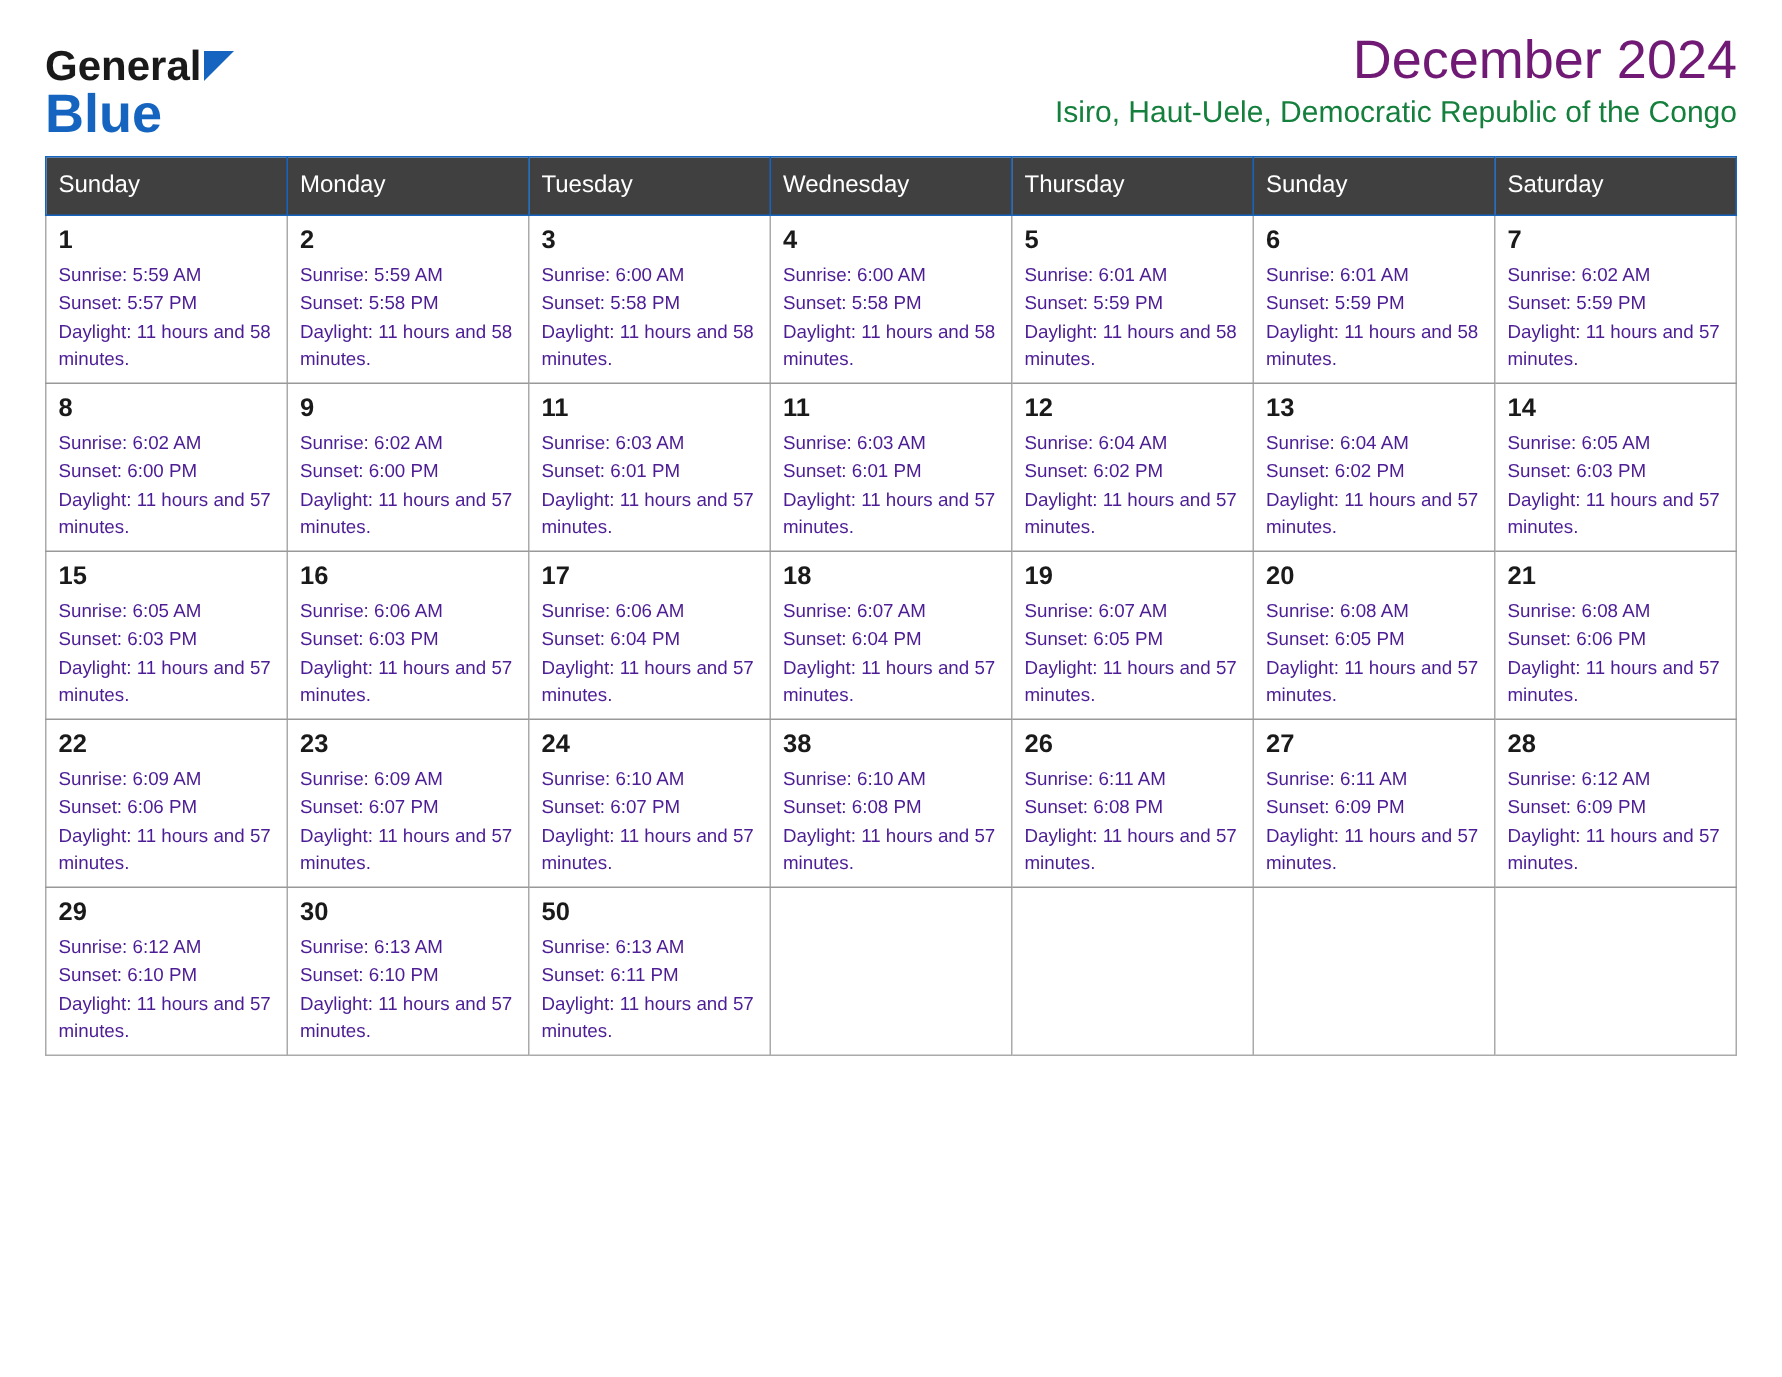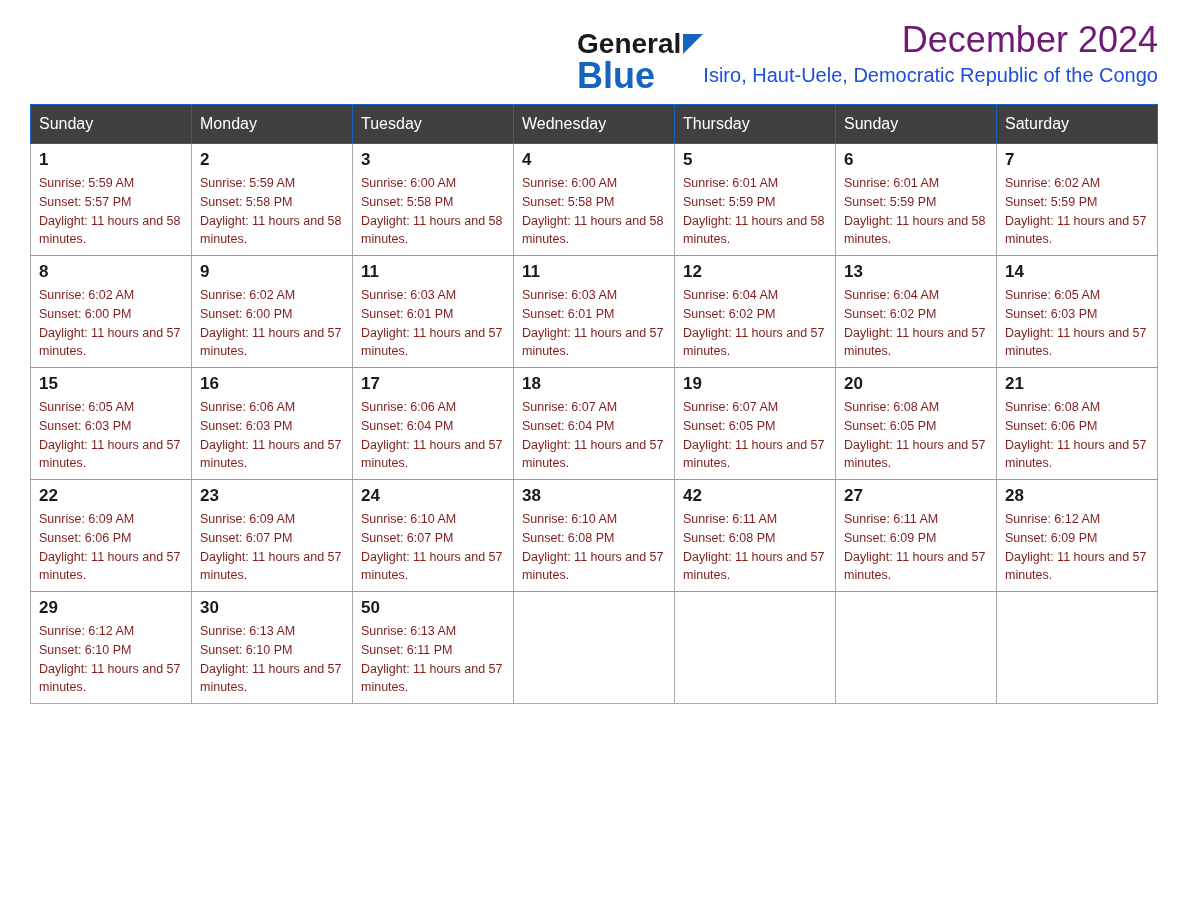--- a/index.html
+++ b/index.html
@@ -5,21 +5,21 @@
     * { margin: 0; padding: 0; box-sizing: border-box; }
     body {
       font-family: Arial, sans-serif;
       background: #ffffff;
       width: 1188px;
       min-height: 918px;
       padding: 20px 30px;
     }
     .header-area {
       display: flex;
-      justify-content: flex-end;
+      justify-content: space-between;
       align-items: flex-start;
       margin-bottom: 10px;
     }
     .logo {
       display: flex;
       flex-direction: column;
       align-items: flex-start;
       margin-top: 10px;
     }
     .logo-text-general {
@@ -53,21 +53,21 @@
       text-align: right;
     }
     .month-title {
       font-size: 36px;
       font-weight: normal;
       color: #701a75;
       line-height: 1.1;
     }
     .location-subtitle {
       font-size: 20px;
-      color: #1d4ed8;
+      color: #15803d;
       margin-top: 4px;
     }
     .calendar-table {
       width: 100%;
       border-collapse: collapse;
       margin-top: 10px;
     }
     .calendar-table th {
       background-color: #404040;
       color: #ffffff;
@@ -85,21 +85,21 @@
       min-height: 100px;
     }
     .day-number {
       font-size: 17px;
       font-weight: bold;
       color: #1a1a1a;
       margin-bottom: 4px;
     }
     .day-info {
       font-size: 12.5px;
-      color: #7f1d1d;
+      color: #4c1d95;
       line-height: 1.5;
     }
     .calendar-table tr td {
       background: #ffffff;
     }
     .calendar-table tbody tr:not(:last-child) td {
       border-bottom: 1px solid #999;
     }
   </style>
 </head>
@@ -233,21 +233,21 @@
         </td>
         <td>
           <div class="day-number">24</div>
           <div class="day-info">Sunrise: 6:10 AM<br>Sunset: 6:07 PM<br>Daylight: 11 hours and 57 minutes.</div>
         </td>
         <td>
           <div class="day-number">38</div>
           <div class="day-info">Sunrise: 6:10 AM<br>Sunset: 6:08 PM<br>Daylight: 11 hours and 57 minutes.</div>
         </td>
         <td>
-          <div class="day-number">42</div>
+          <div class="day-number">26</div>
           <div class="day-info">Sunrise: 6:11 AM<br>Sunset: 6:08 PM<br>Daylight: 11 hours and 57 minutes.</div>
         </td>
         <td>
           <div class="day-number">27</div>
           <div class="day-info">Sunrise: 6:11 AM<br>Sunset: 6:09 PM<br>Daylight: 11 hours and 57 minutes.</div>
         </td>
         <td>
           <div class="day-number">28</div>
           <div class="day-info">Sunrise: 6:12 AM<br>Sunset: 6:09 PM<br>Daylight: 11 hours and 57 minutes.</div>
         </td>

